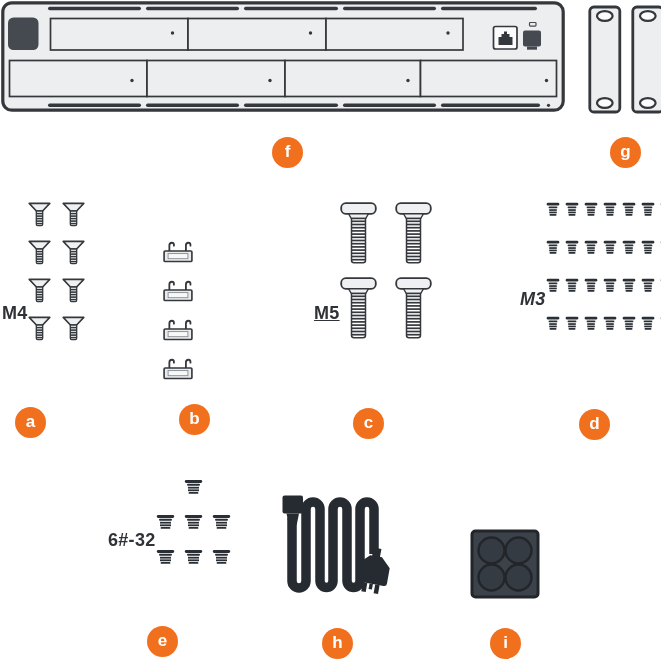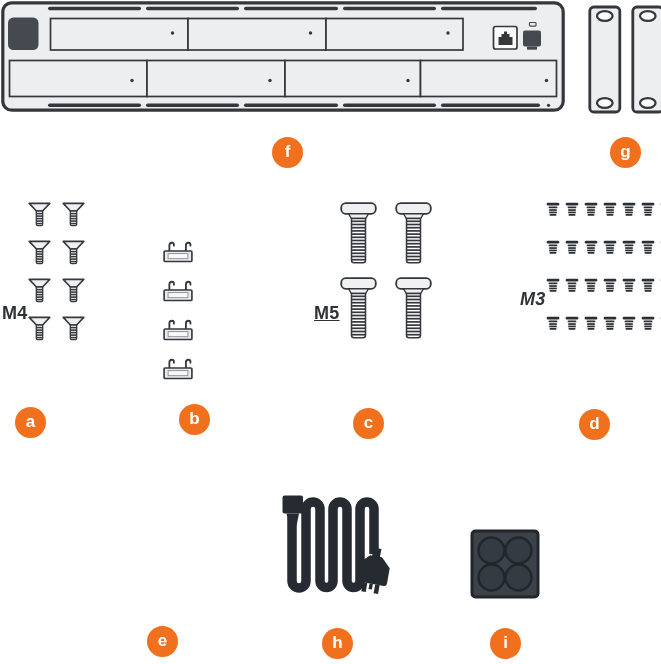--- a/index.html
+++ b/index.html
@@ -335,20 +335,52 @@
           <svg class="pi">
             <use href="#sym-m3-screw"></use>
           </svg>
           <svg class="pi">
             <use href="#sym-m3-screw"></use>
           </svg>
         </div>
       </div>
   </div>
 
+  <div class="section" id="section-e">
+    <div class="part-label">6#-32</div>
+    <div class="grid">
+        <div class="part-row">
+          <svg class="pi">
+            <use href="#sym-no632-screw"></use>
+          </svg>
+        </div>
+        <div class="part-row">
+          <svg class="pi">
+            <use href="#sym-no632-screw"></use>
+          </svg>
+          <svg class="pi">
+            <use href="#sym-no632-screw"></use>
+          </svg>
+          <svg class="pi">
+            <use href="#sym-no632-screw"></use>
+          </svg>
+        </div>
+        <div class="part-row">
+          <svg class="pi">
+            <use href="#sym-no632-screw"></use>
+          </svg>
+          <svg class="pi">
+            <use href="#sym-no632-screw"></use>
+          </svg>
+          <svg class="pi">
+            <use href="#sym-no632-screw"></use>
+          </svg>
+        </div>
+      </div>
+  </div>
 
   <svg class="abs" style="left:265px;top:488px" width="136" height="114" viewBox="0 0 136 114">
     <path d="M27 30 V93 A7 7 0 0 0 41 93 V21 A7 7 0 0 1 55 21 V93 A6.5 6.5 0 0 0 68 93 V21
              A7 7 0 0 1 82 21 V93 A6.5 6.5 0 0 0 95 93 V21 A7 7 0 0 1 109 21 V66" fill="none" stroke="#262B31" stroke-width="9.5"></path>
     <g fill="#262B31">
       <rect x="17.5" y="7.5" width="20.5" height="18" rx="2"></rect>
       <path d="M21.5 25.5 h12.5 l-2.3 11.5 h-7.9 z"></path>
     </g>
     <g fill="#262B31" transform="rotate(10 109 80)">
       <rect x="105" y="60" width="8" height="10"></rect>

